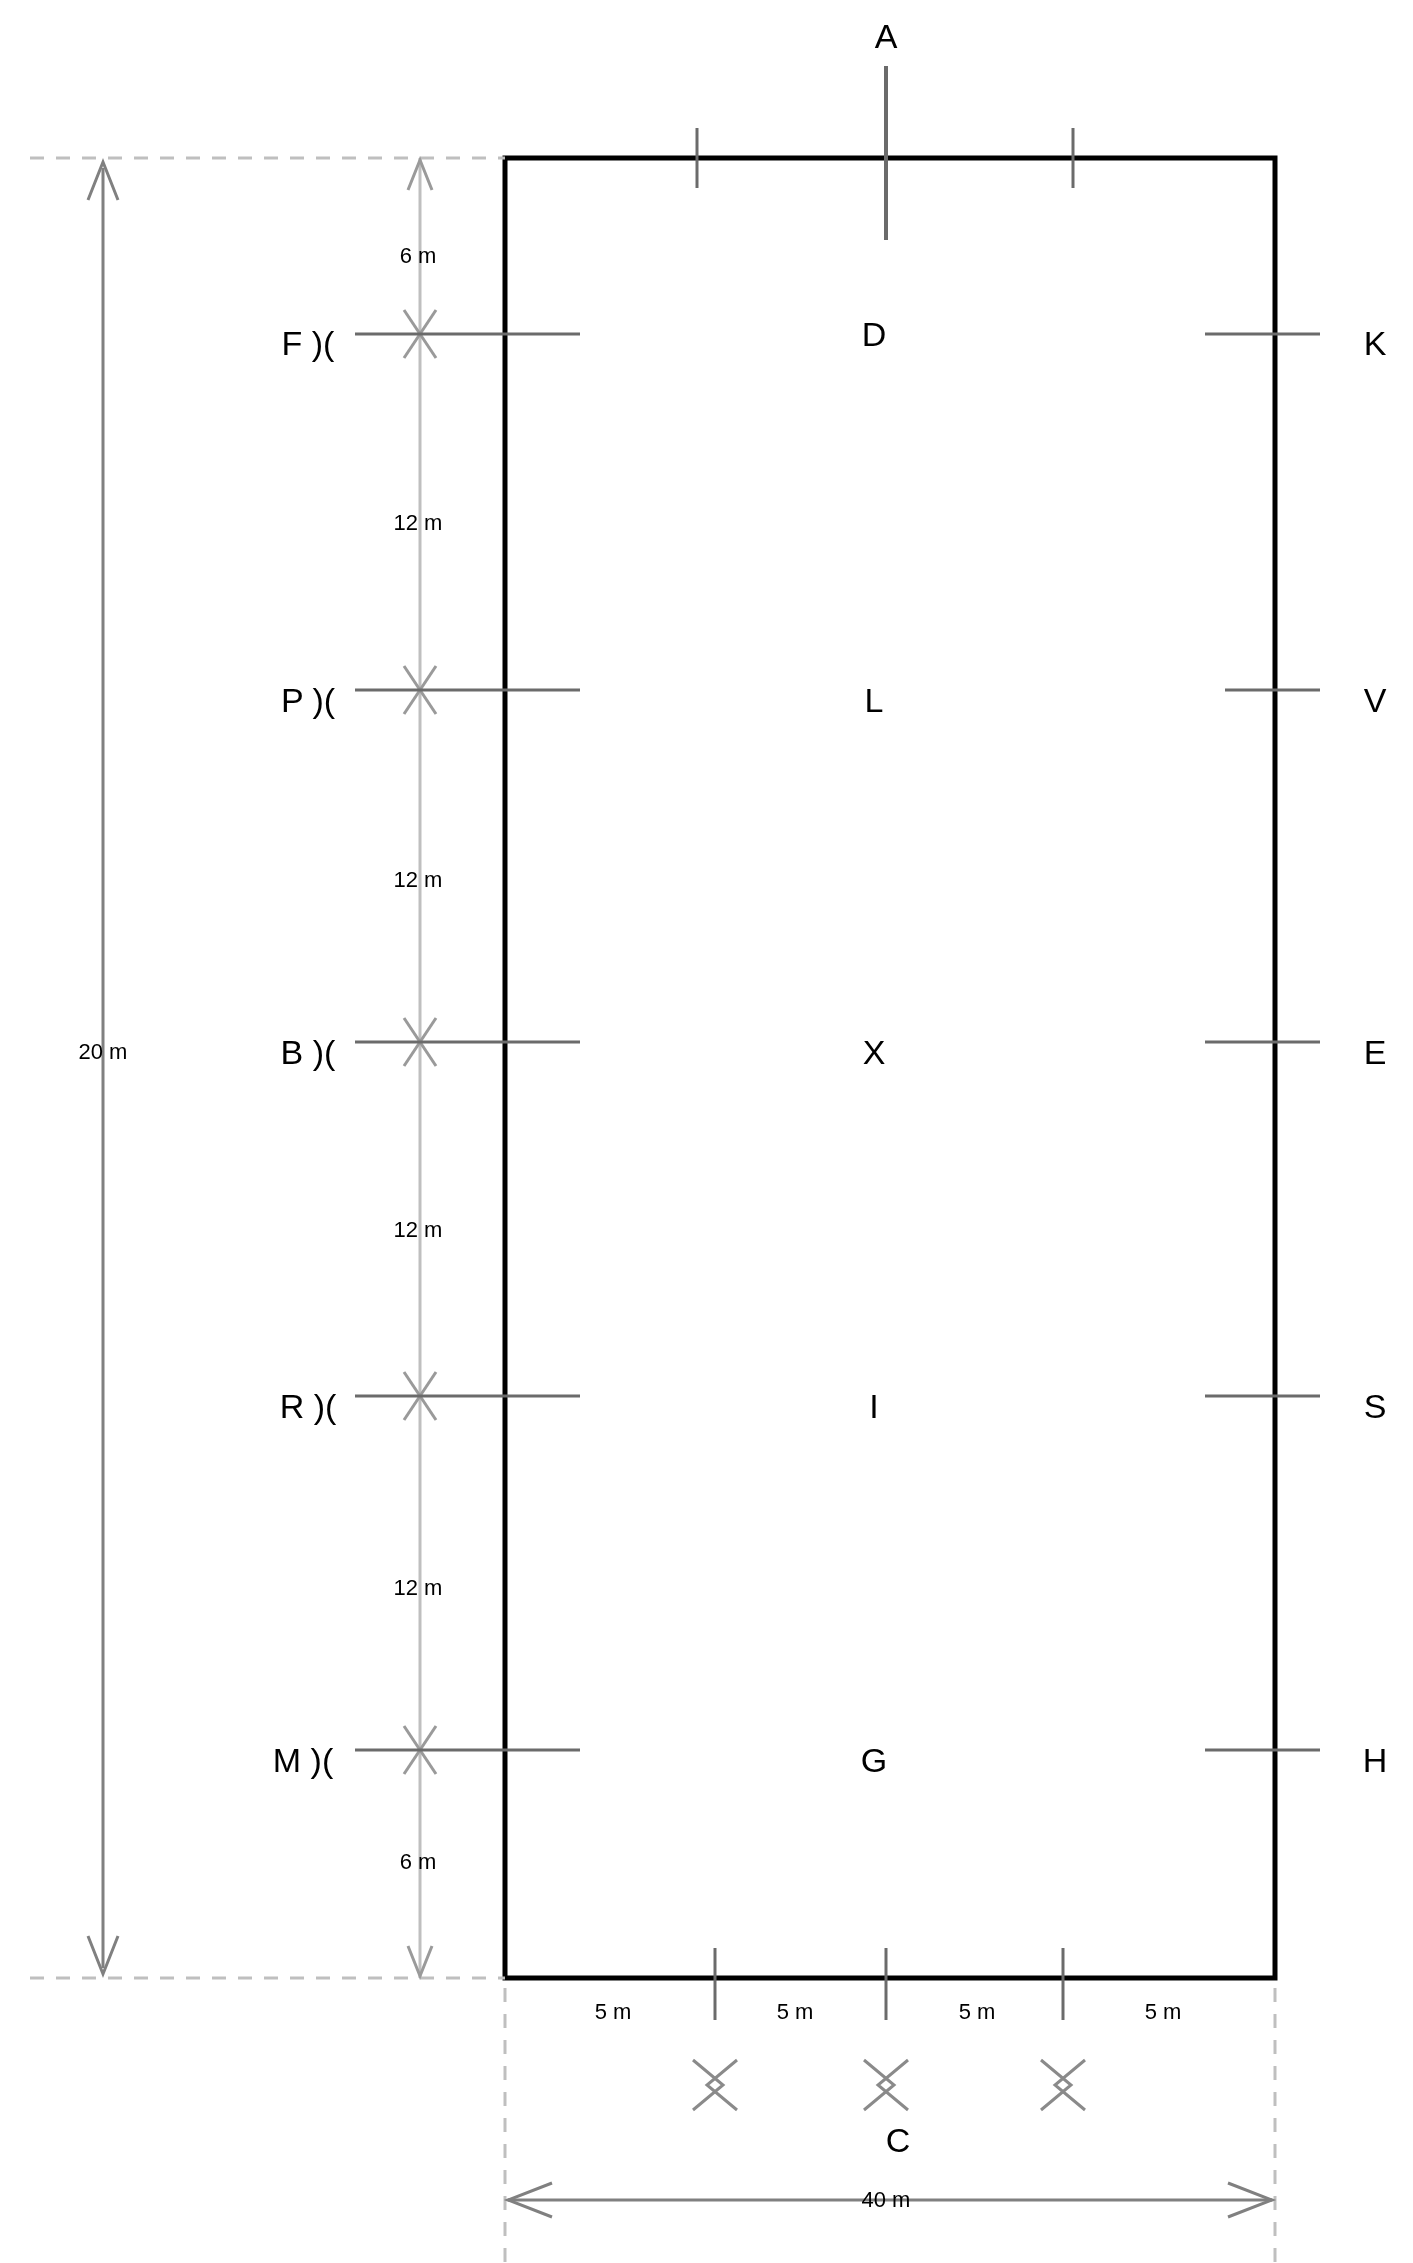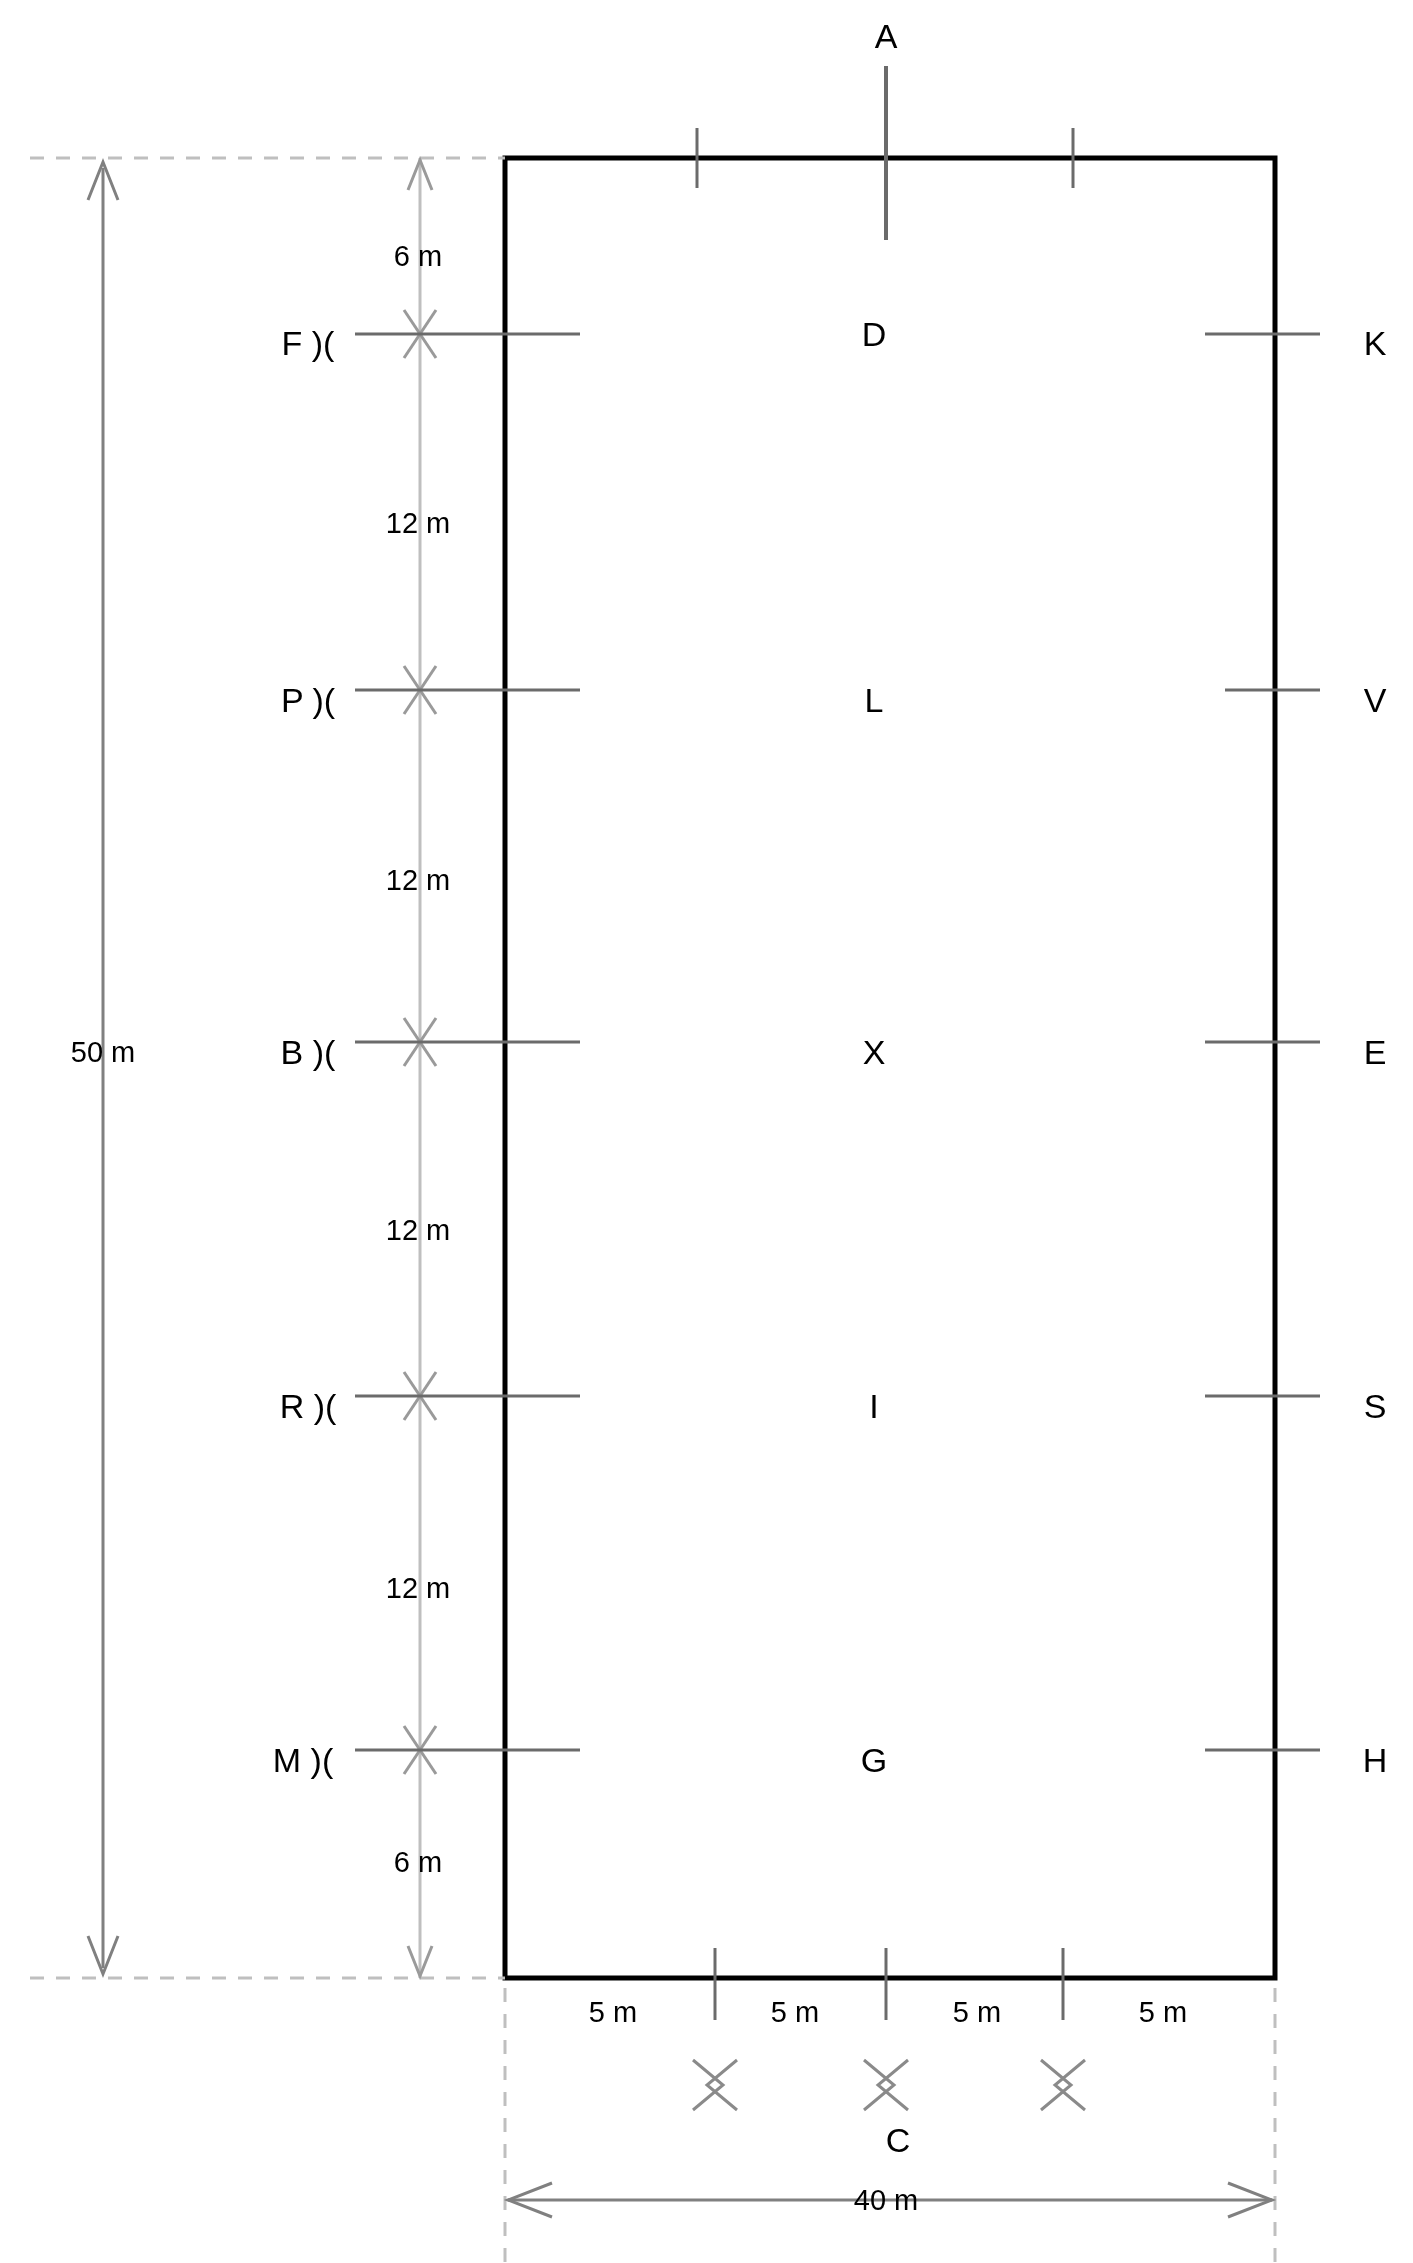--- a/index.html
+++ b/index.html
@@ -18,21 +18,21 @@
     overflow: hidden;
   }
   .lbl {
     position: absolute;
     color: #000000;
     font-size: 34px;
     line-height: 34px;
     white-space: nowrap;
   }
   .lbl.dim {
-    font-size: 29px;
+    font-size: 22px;
   }
   .center {
     transform: translate(-50%, -50%);
   }
   svg#art {
     position: absolute;
     left: 0;
     top: 0;
     width: 1413px;
     height: 2263px;
@@ -126,21 +126,21 @@
   <div class="lbl center" style="left:308px; top:1406px;">R )(</div>
   <div class="lbl center" style="left:303px; top:1760px;">M )(</div>
 
   <div class="lbl dim center" style="left:418px; top:523px;">12 m</div>
   <div class="lbl dim center" style="left:418px; top:880px;">12 m</div>
   <div class="lbl dim center" style="left:418px; top:1230px;">12 m</div>
   <div class="lbl dim center" style="left:418px; top:1588px;">12 m</div>
 
   <div class="lbl dim center" style="left:418px; top:1862px;">6 m</div>
 
-  <div class="lbl dim center" style="left:103px; top:1052px;">50 m</div>
+  <div class="lbl dim center" style="left:103px; top:1052px;">20 m</div>
 
   <div class="lbl center" style="left:874px; top:334px;">D</div>
   <div class="lbl center" style="left:874px; top:700px;">L</div>
   <div class="lbl center" style="left:874px; top:1052px;">X</div>
   <div class="lbl center" style="left:874px; top:1406px;">I</div>
   <div class="lbl center" style="left:874px; top:1760px;">G</div>
 
   <div class="lbl center" style="left:1375px; top:343px;">K</div>
   <div class="lbl center" style="left:1375px; top:700px;">V</div>
   <div class="lbl center" style="left:1375px; top:1052px;">E</div>

